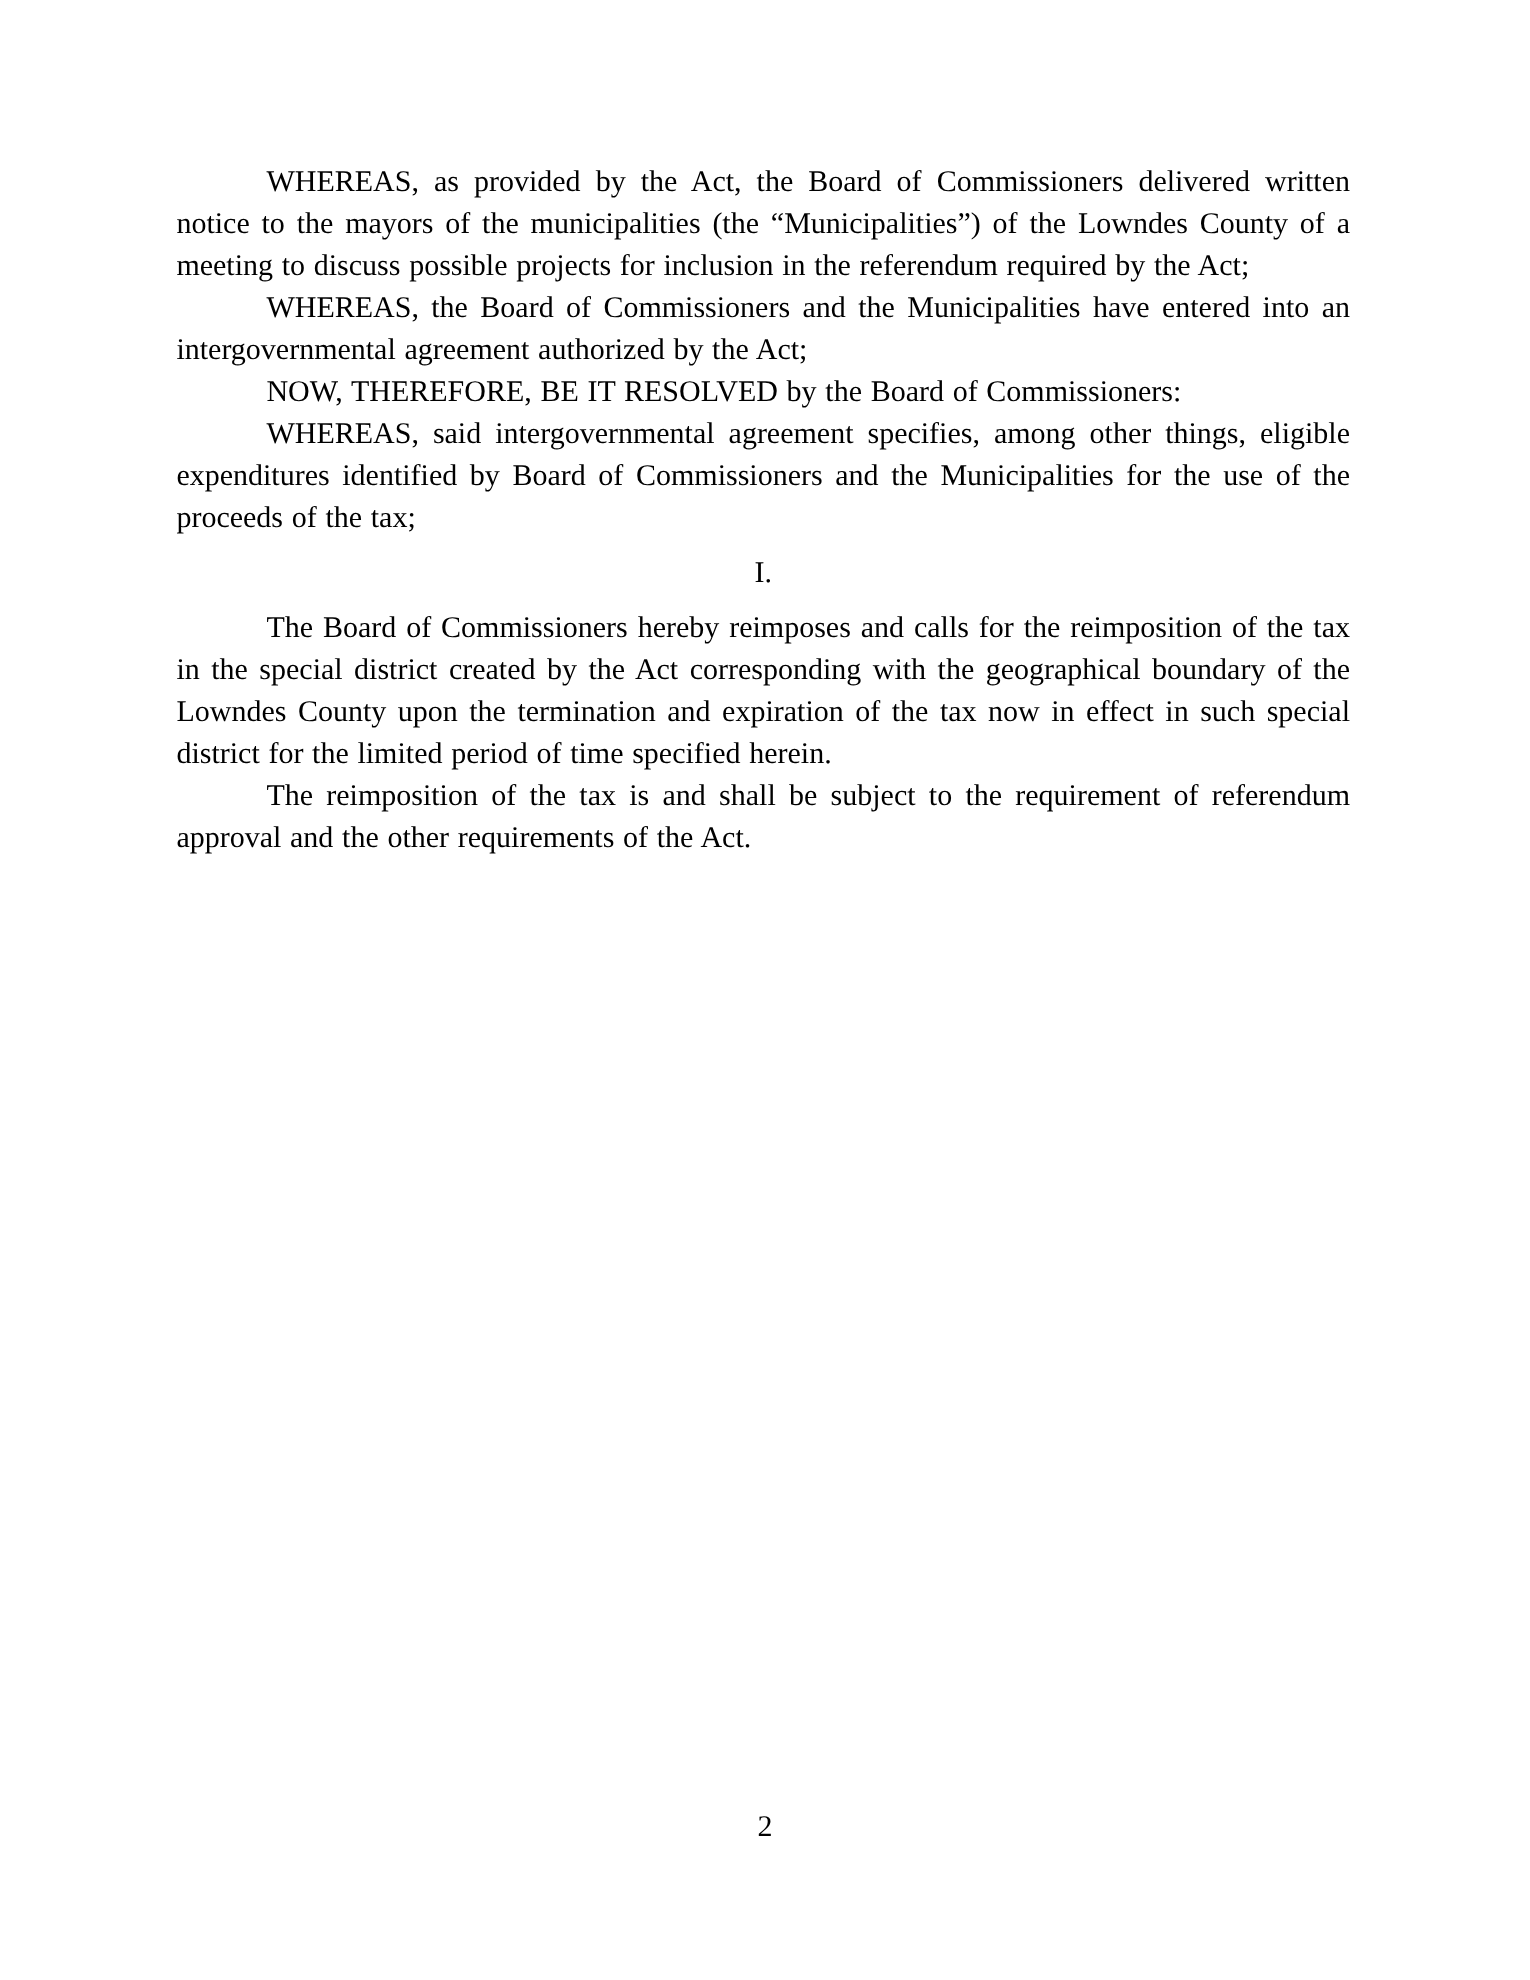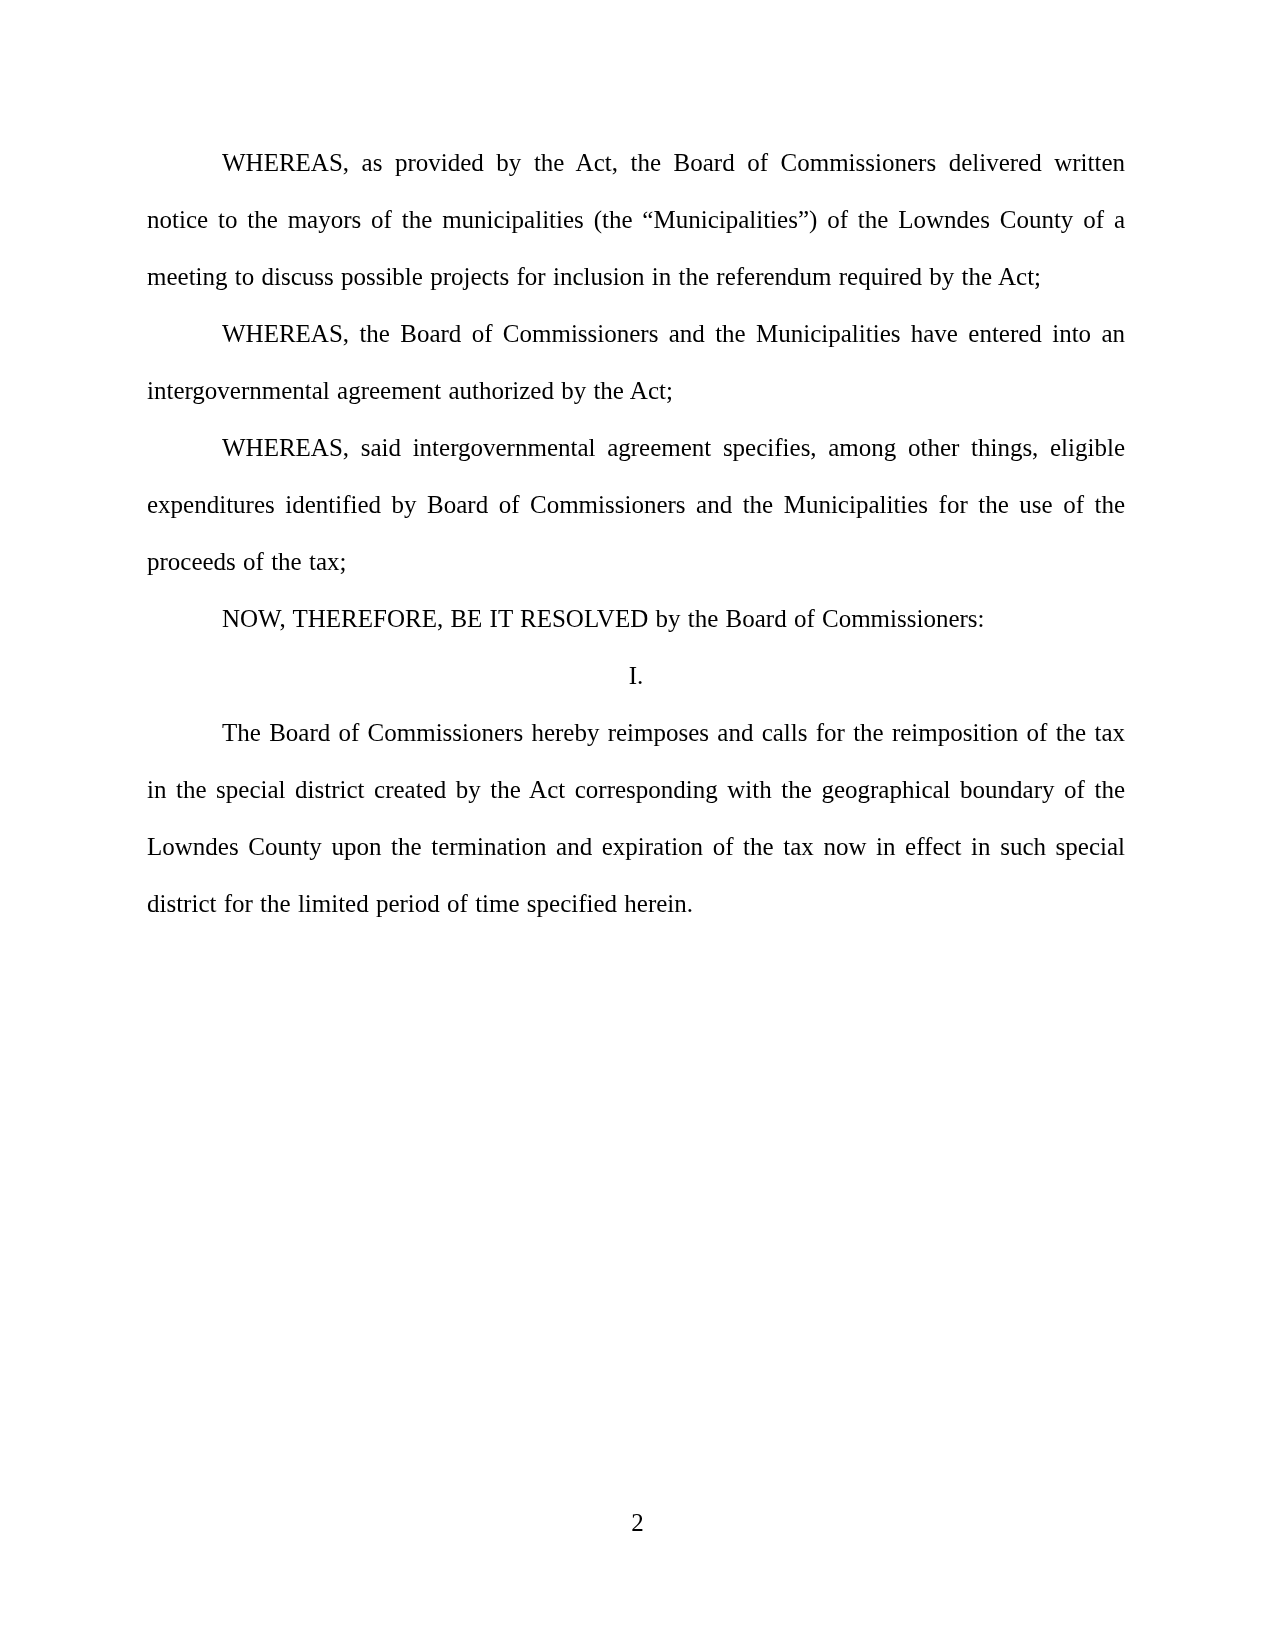--- a/index.html
+++ b/index.html
@@ -18,21 +18,21 @@
   }
   .doc-body {
     position: absolute;
     left: 147px;
     top: 134px;
     width: 978px;
   }
   .para {
     margin: 0;
     font-size: 25px;
-    line-height: 57px;
+    line-height: 35px;
     text-align: justify;
     text-indent: 75px;
     word-spacing: 1px;
   }
   .section-num {
     margin: 0;
     font-size: 25px;
     line-height: 57px;
     text-align: center;
     text-indent: 0;
@@ -47,19 +47,20 @@
     line-height: 30px;
   }
 </style>
 </head>
 <body>
 
 <div class="page">
   <div class="doc-body">
     <p class="para">WHEREAS, as provided by the Act, the Board of Commissioners delivered written notice to the mayors of the municipalities (the “Municipalities”) of the Lowndes County of a meeting to discuss possible projects for inclusion in the referendum required by the Act;</p>
     <p class="para">WHEREAS, the Board of Commissioners and the Municipalities have entered into an intergovernmental agreement authorized by the Act;</p>
+    <p class="para">NOW, THEREFORE, BE IT RESOLVED by the Board of Commissioners:</p>
     <p class="para">WHEREAS, said intergovernmental agreement specifies, among other things, eligible expenditures identified by Board of Commissioners and the Municipalities for the use of the proceeds of the tax;</p>
-    <p class="para">NOW, THEREFORE, BE IT RESOLVED by the Board of Commissioners:</p>
     <p class="section-num">I.</p>
     <p class="para">The Board of Commissioners hereby reimposes and calls for the reimposition of the tax in the special district created by the Act corresponding with the geographical boundary of the Lowndes County upon the termination and expiration of the tax now in effect in such special district for the limited period of time specified herein.</p>
+    <p class="para">The reimposition of the tax is and shall be subject to the requirement of referendum approval and the other requirements of the Act.</p>
   </div>
   <div class="page-footer">2</div>
 </div>
 
 </body></html>

